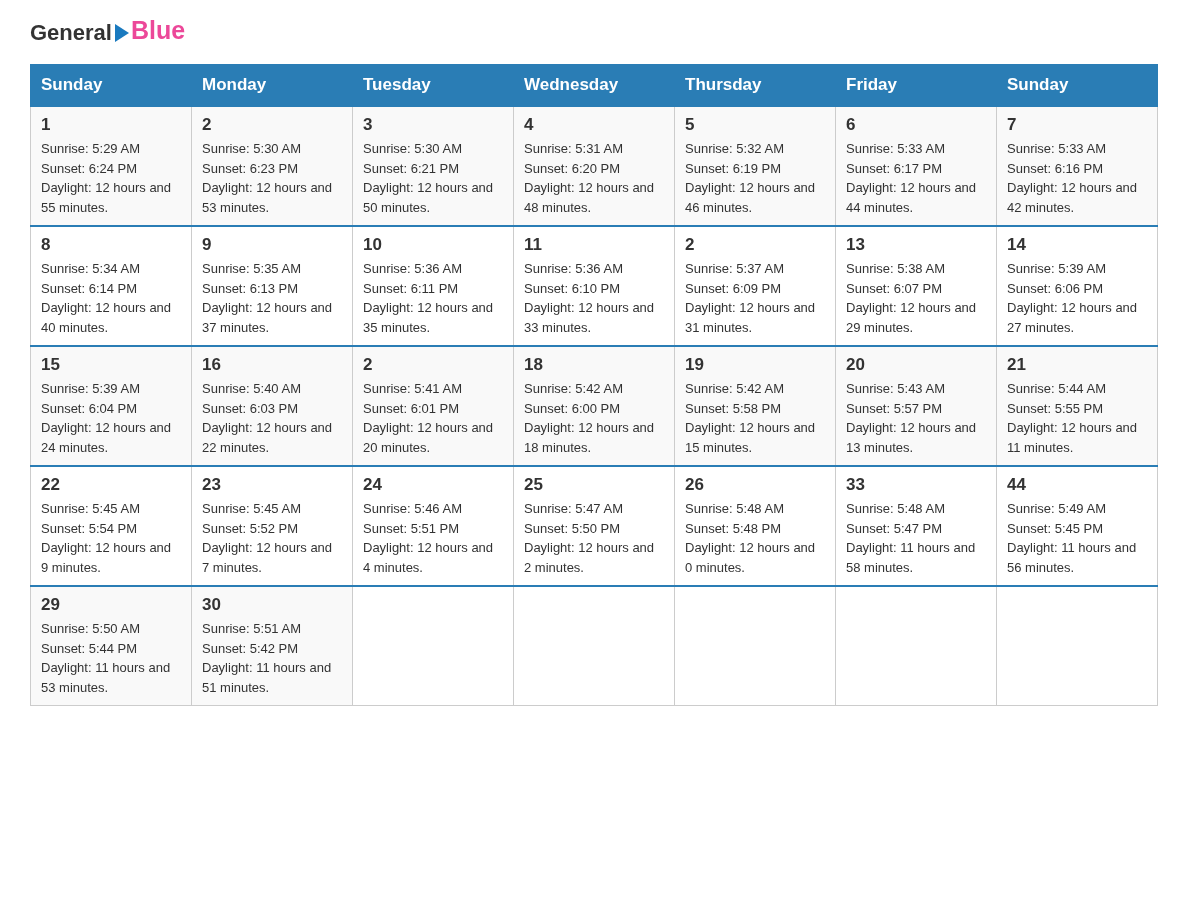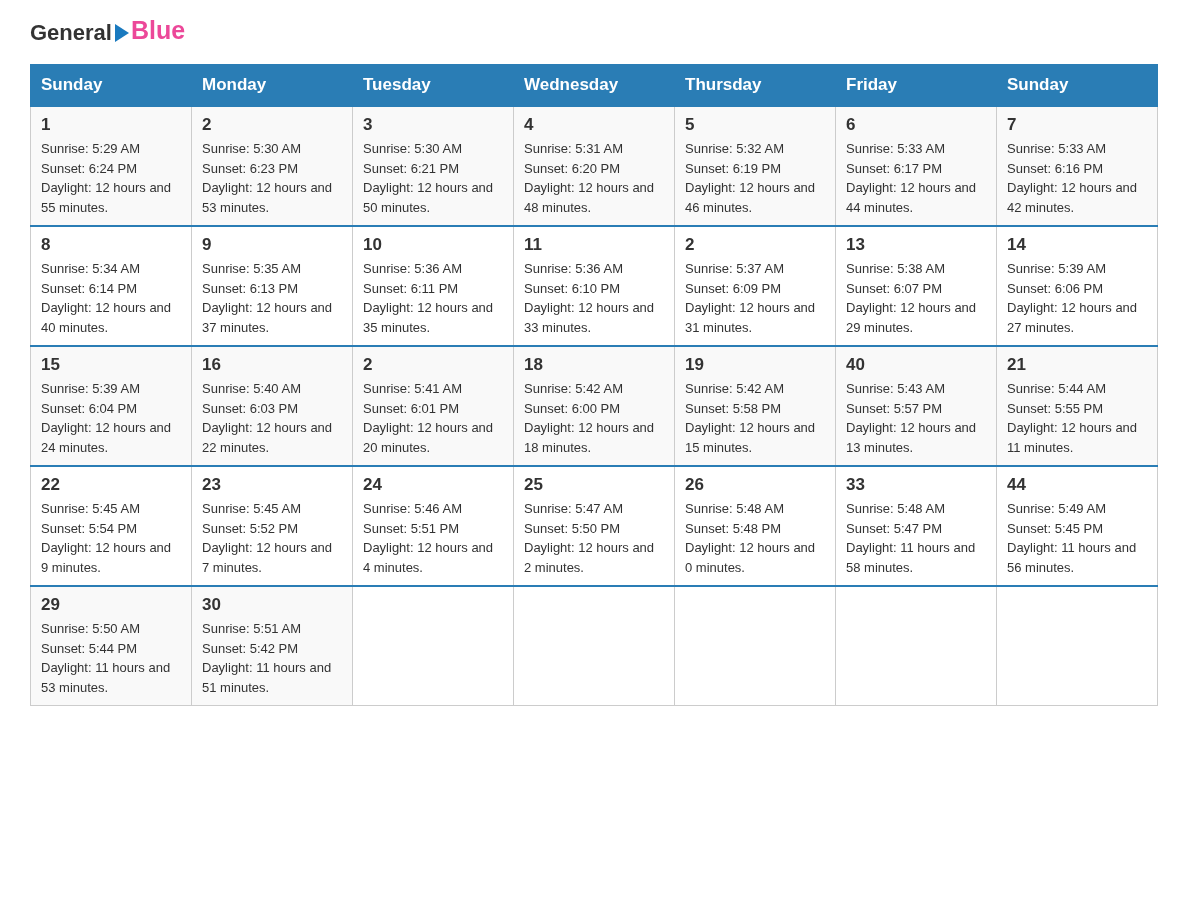--- a/index.html
+++ b/index.html
@@ -141,21 +141,21 @@
         <td><span class="day-num">2</span><span class="day-info">Sunrise: 5:37 AM<br>Sunset: 6:09 PM<br>Daylight: 12 hours and 31 minutes.</span></td>
         <td><span class="day-num">13</span><span class="day-info">Sunrise: 5:38 AM<br>Sunset: 6:07 PM<br>Daylight: 12 hours and 29 minutes.</span></td>
         <td><span class="day-num">14</span><span class="day-info">Sunrise: 5:39 AM<br>Sunset: 6:06 PM<br>Daylight: 12 hours and 27 minutes.</span></td>
       </tr>
       <tr class="top-border-row">
         <td><span class="day-num">15</span><span class="day-info">Sunrise: 5:39 AM<br>Sunset: 6:04 PM<br>Daylight: 12 hours and 24 minutes.</span></td>
         <td><span class="day-num">16</span><span class="day-info">Sunrise: 5:40 AM<br>Sunset: 6:03 PM<br>Daylight: 12 hours and 22 minutes.</span></td>
         <td><span class="day-num">2</span><span class="day-info">Sunrise: 5:41 AM<br>Sunset: 6:01 PM<br>Daylight: 12 hours and 20 minutes.</span></td>
         <td><span class="day-num">18</span><span class="day-info">Sunrise: 5:42 AM<br>Sunset: 6:00 PM<br>Daylight: 12 hours and 18 minutes.</span></td>
         <td><span class="day-num">19</span><span class="day-info">Sunrise: 5:42 AM<br>Sunset: 5:58 PM<br>Daylight: 12 hours and 15 minutes.</span></td>
-        <td><span class="day-num">40</span><span class="day-info">Sunrise: 5:43 AM<br>Sunset: 5:57 PM<br>Daylight: 12 hours and 13 minutes.</span></td>
+        <td><span class="day-num">20</span><span class="day-info">Sunrise: 5:43 AM<br>Sunset: 5:57 PM<br>Daylight: 12 hours and 13 minutes.</span></td>
         <td><span class="day-num">21</span><span class="day-info">Sunrise: 5:44 AM<br>Sunset: 5:55 PM<br>Daylight: 12 hours and 11 minutes.</span></td>
       </tr>
       <tr class="top-border-row">
         <td><span class="day-num">22</span><span class="day-info">Sunrise: 5:45 AM<br>Sunset: 5:54 PM<br>Daylight: 12 hours and 9 minutes.</span></td>
         <td><span class="day-num">23</span><span class="day-info">Sunrise: 5:45 AM<br>Sunset: 5:52 PM<br>Daylight: 12 hours and 7 minutes.</span></td>
         <td><span class="day-num">24</span><span class="day-info">Sunrise: 5:46 AM<br>Sunset: 5:51 PM<br>Daylight: 12 hours and 4 minutes.</span></td>
         <td><span class="day-num">25</span><span class="day-info">Sunrise: 5:47 AM<br>Sunset: 5:50 PM<br>Daylight: 12 hours and 2 minutes.</span></td>
         <td><span class="day-num">26</span><span class="day-info">Sunrise: 5:48 AM<br>Sunset: 5:48 PM<br>Daylight: 12 hours and 0 minutes.</span></td>
         <td><span class="day-num">33</span><span class="day-info">Sunrise: 5:48 AM<br>Sunset: 5:47 PM<br>Daylight: 11 hours and 58 minutes.</span></td>
         <td><span class="day-num">44</span><span class="day-info">Sunrise: 5:49 AM<br>Sunset: 5:45 PM<br>Daylight: 11 hours and 56 minutes.</span></td>

